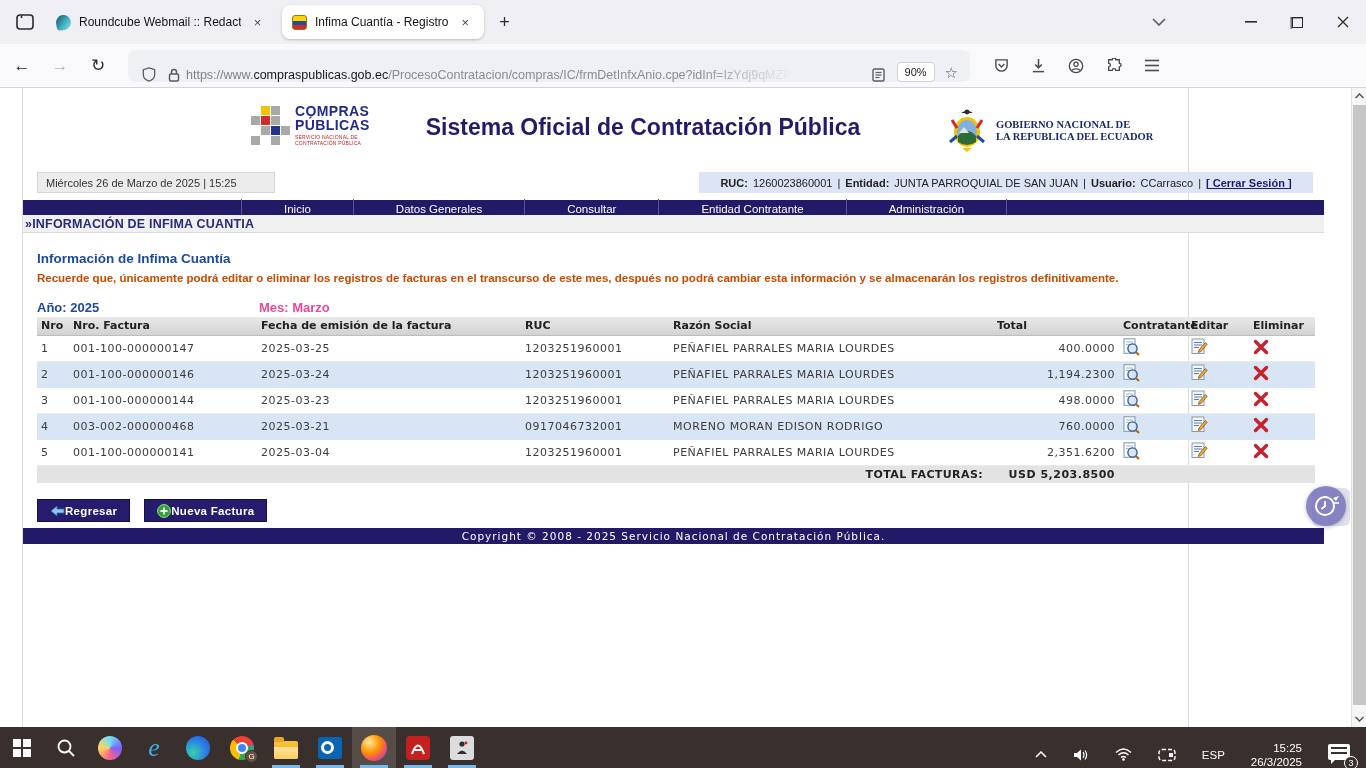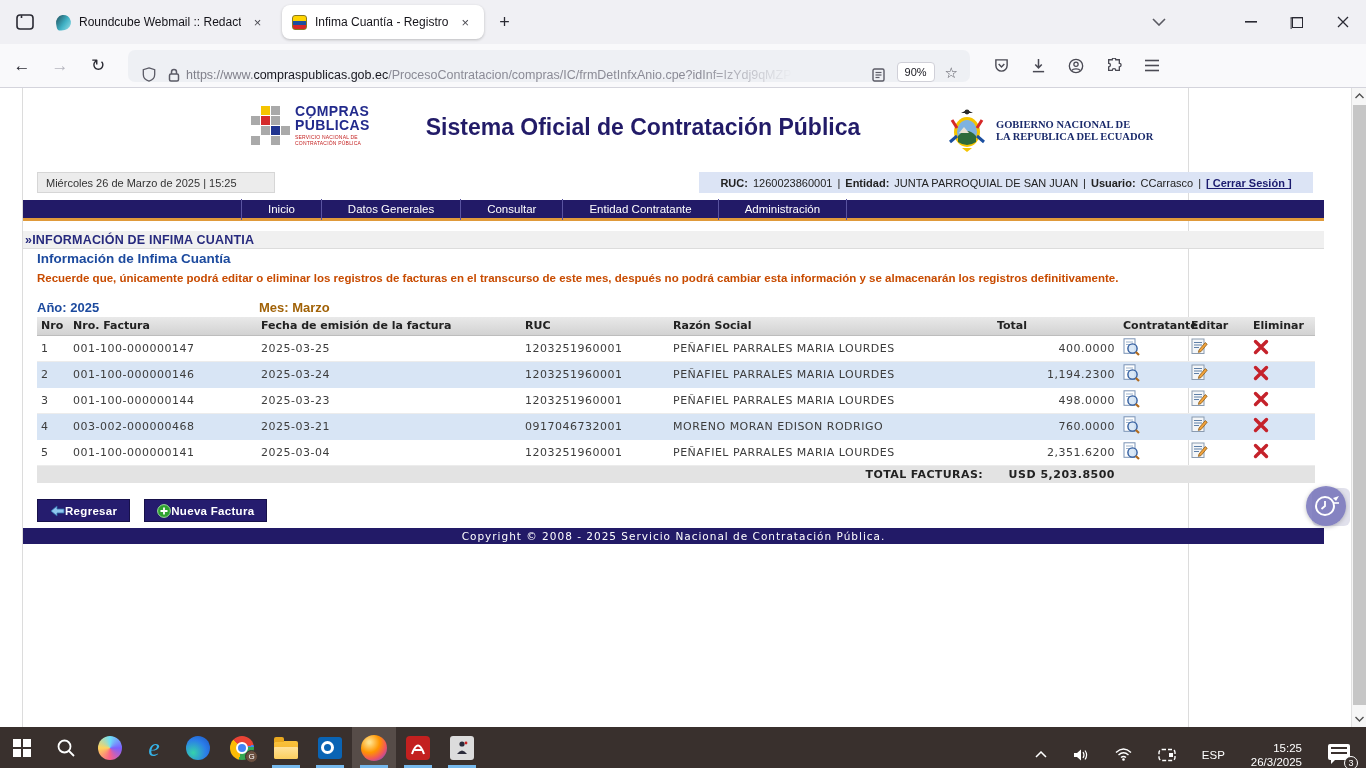--- a/index.html
+++ b/index.html
@@ -56,29 +56,29 @@
   .app-title { position:absolute; top:26px; left:0; width:1240px; text-align:center; font-size:23px; font-weight:bold; color:#221b68; }
   .gov-logo { position:absolute; top:20px; left:923px; display:flex; align-items:center; gap:8px; }
   .gov-text { font-family:"Liberation Serif", serif; font-size:10.5px; font-weight:bold; color:#1a2a6b; line-height:12px; }
 
   .datebar { position:absolute; top:84px; left:14px; width:238px; height:21px; background:#ececec; border:1px solid #d6d6d6; font-size:11px; color:#333; display:flex; align-items:center; padding-left:8px; }
   .rucbar { position:absolute; top:84px; left:676px; width:614px; height:21px; background:#dce4f5; font-size:11px; color:#222; display:flex; align-items:center; justify-content:center; gap:5px; white-space:nowrap; }
   .rucbar b { font-weight:bold; }
   .logout { font-weight:bold; color:#1b1b6e; text-decoration:underline; cursor:pointer; }
 
   .mainnav { position:absolute; top:112px; left:0; width:1301px; height:21px; background:#221a67; border-bottom:3px solid #e09a3a; display:flex; align-items:center; padding-left:218px; }
-  .mainnav .nav-item { color:#fff; font-size:11.5px; padding:0 26px; height:21px; display:flex; align-items:center; border-left:1px solid #5a54a0; cursor:pointer; }
+  .mainnav .nav-item { color:#fff; font-size:11.5px; padding:0 42px; height:21px; display:flex; align-items:center; border-left:1px solid #5a54a0; cursor:pointer; }
   .mainnav .nav-item:last-child { border-right:1px solid #5a54a0; }
 
-  .breadcrumb-band { position:absolute; top:143px; left:0; width:1301px; height:18px; background:#f0f0f0; border-bottom:1px solid #dcdcdc; display:flex; align-items:center; }
+  .breadcrumb-band { position:absolute; top:127px; left:0; width:1301px; height:18px; background:#f0f0f0; border-bottom:1px solid #dcdcdc; display:flex; align-items:center; }
   .breadcrumb { font-size:12.5px; font-weight:bold; color:#272a7e; margin-left:2px; letter-spacing:.2px; }
   .section-title { position:absolute; top:163px; left:14px; font-size:13.5px; font-weight:bold; color:#1c4a9e; }
   .warning { position:absolute; top:183px; left:14px; width:1210px; font-size:11.5px; font-weight:bold; color:#c84b00; line-height:14.5px; }
   .year-label { position:absolute; top:212px; left:14px; font-size:13px; font-weight:bold; color:#1c4a9e; }
-  .month-label { position:absolute; top:212px; left:236px; font-size:13px; font-weight:bold; color:#a16207; }
+  .month-label { position:absolute; top:212px; left:236px; font-size:13px; font-weight:bold; color:#ec4899; }
 
   
   .tablewrap { position:absolute; top:229px; left:14px; width:1278px; }
   table.invoices { width:1278px; border-collapse:collapse; table-layout:fixed; font-family:"DejaVu Sans", sans-serif; }
   table.invoices th { background:linear-gradient(180deg,#e9e9e9,#d2d2d2); font-size:11px; color:#222; text-align:left; font-weight:bold; padding:2px 4px; height:18px; border-bottom:1px solid #bdbdbd; }
   table.invoices td { font-size:11px; color:#3c3c3c; padding:2px 4px; height:25px; letter-spacing:.5px; border-bottom:1px solid #ececec; }
   table.invoices tbody tr:nth-child(even) td { background:#d8e5f5; border-bottom:1px solid #d8e5f5; }
   td.num, th.num { text-align:right; padding-right:8px; }
   td.iconcell { text-align:left; padding-left:6px; }
   tr.totalrow td { background:#e3e3e3 !important; font-weight:bold; color:#222; height:18px; border-bottom:none; }

